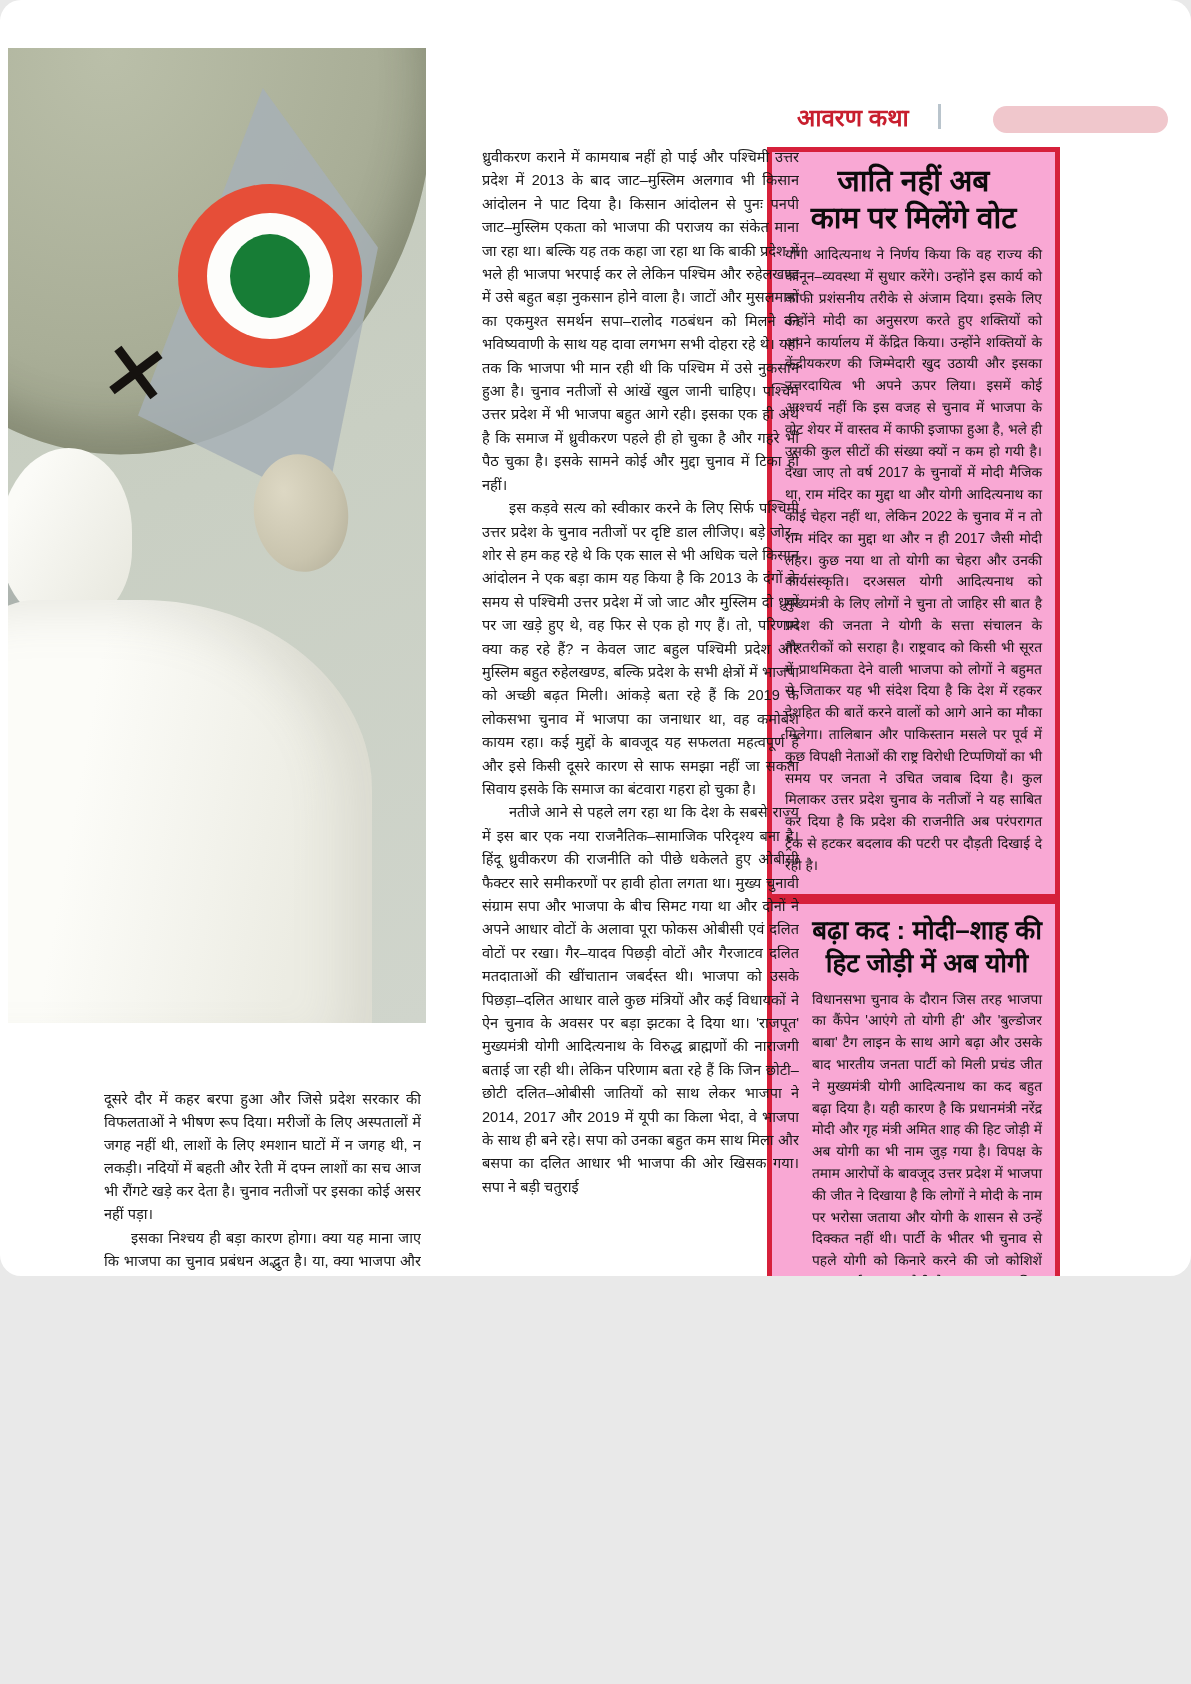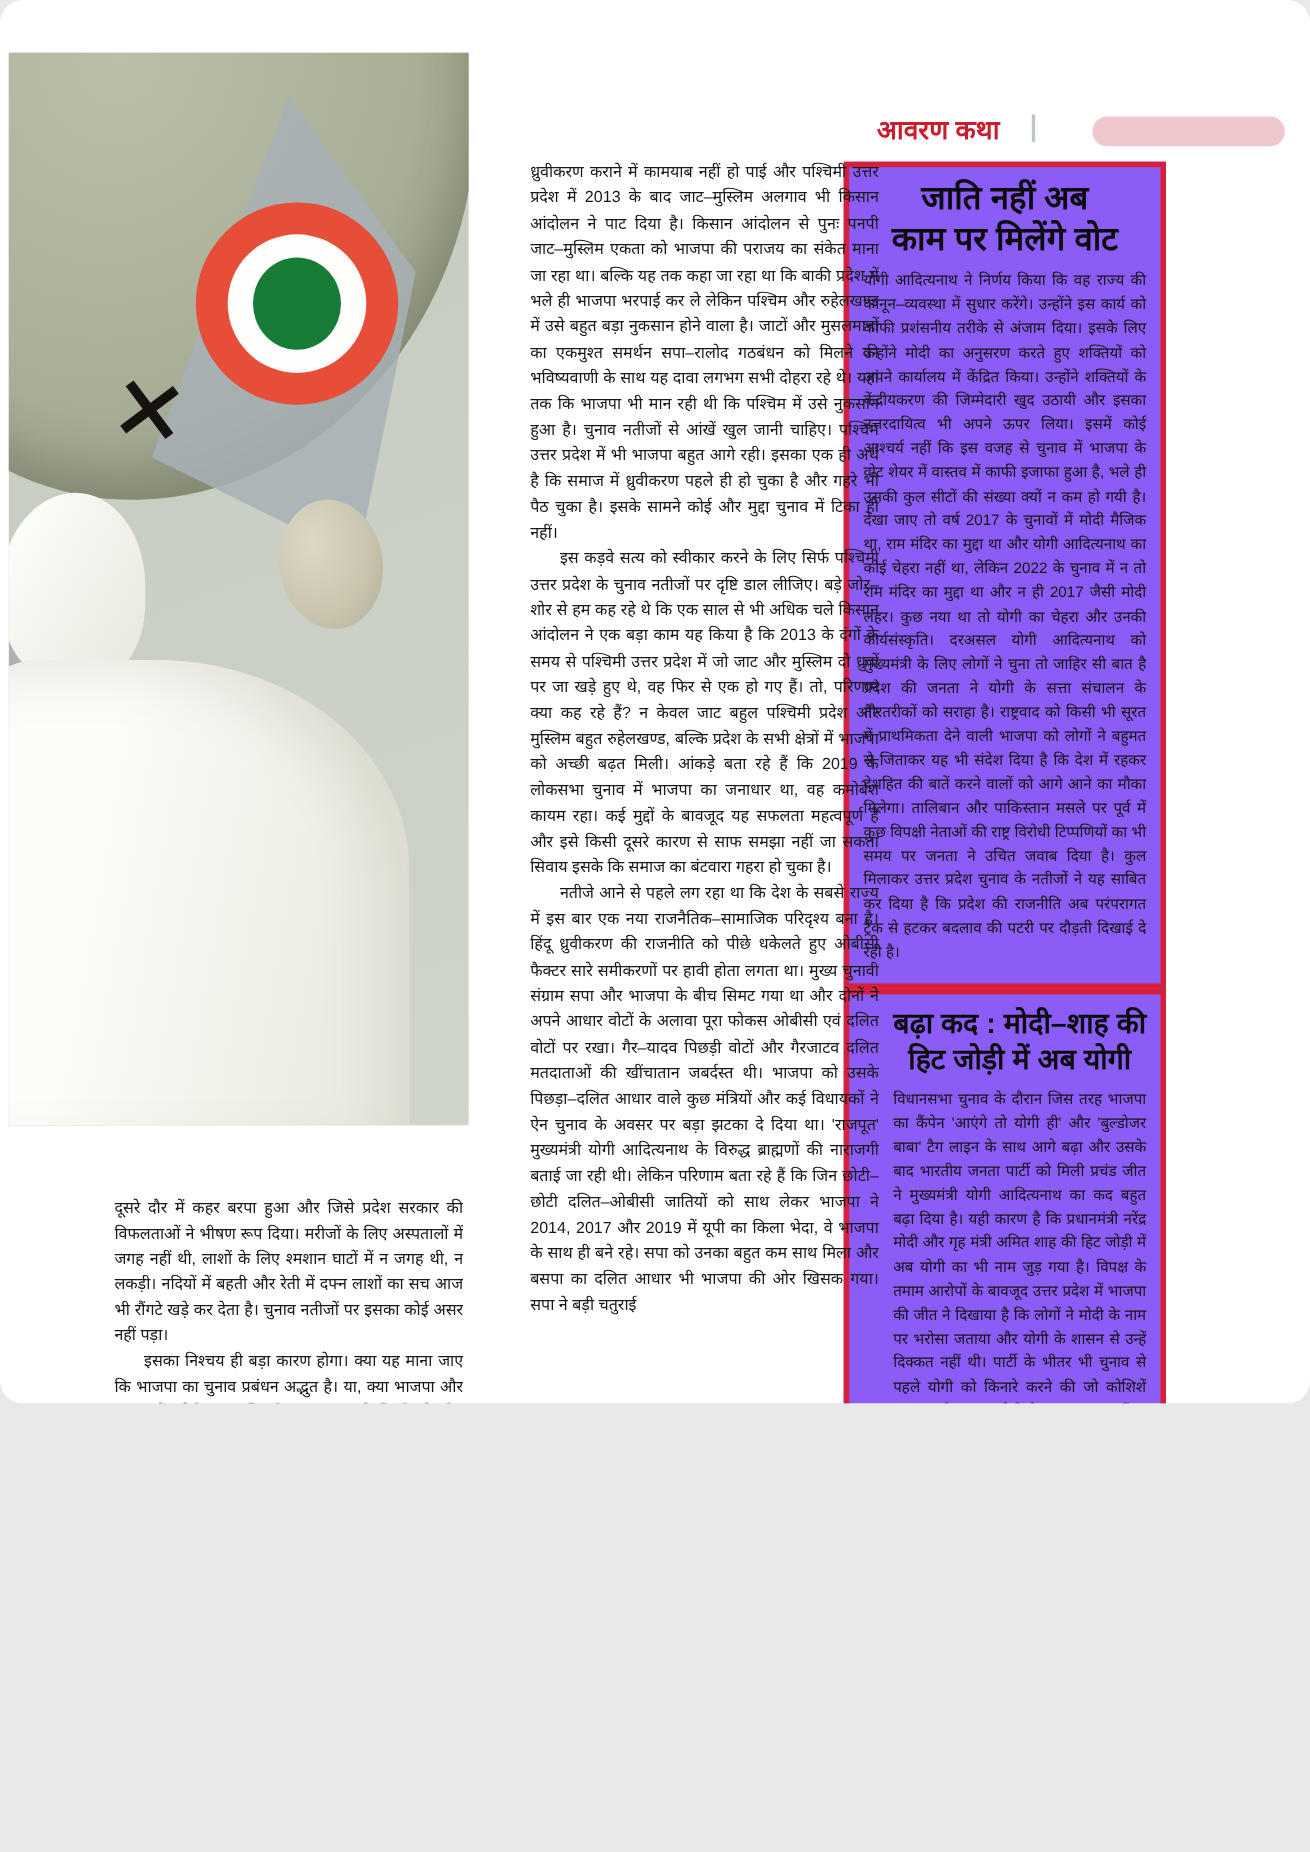--- a/index.html
+++ b/index.html
@@ -39,21 +39,21 @@
   .body-white{position:absolute;left:-42px;top:552px;width:406px;height:440px;
     border-top-right-radius:230px 190px;border-top-left-radius:70px;
     background:linear-gradient(100deg,#fcfcf8 30%,#ecece3 80%);
     box-shadow:inset -30px 10px 50px rgba(140,140,120,.18);}
   
   .section-label{position:absolute;left:797px;top:100px;font-size:24px;font-weight:700;color:#c81e2e;}
   .section-divider{position:absolute;left:938px;top:104px;width:3px;height:25px;background:#b9c4cc;}
   .section-pill{position:absolute;left:993px;top:106px;width:175px;height:27px;border-radius:14px;background:#f0c7cc;}
   
   .sidebox{position:absolute;left:767px;width:293px;box-sizing:border-box;
-    border:5px solid #d6203b;background:#8b5cf6;padding:6px 13px 8px;overflow:hidden;}
+    border:5px solid #d6203b;background:#f9a8d4;padding:6px 13px 8px;overflow:hidden;}
   .box1{top:147px;height:752px;}
   .box2{top:899px;height:626px;padding-left:40px;}
   .sidebox h2{margin:4px 0 8px;text-align:center;color:#0c0c0c;}
   .box1 h2{font-size:30px;line-height:1.24;}
   .box2 h2{font-size:26px;line-height:1.28;}
   .sidebox p{margin:0;font-size:13.8px;line-height:21.8px;text-align:justify;color:#141414;}
   
   .col{position:absolute;font-size:14.6px;line-height:23.4px;text-align:justify;color:#181818;overflow:hidden;}
   .col p{margin:0;}
   .col p.indent{text-indent:27px;}

